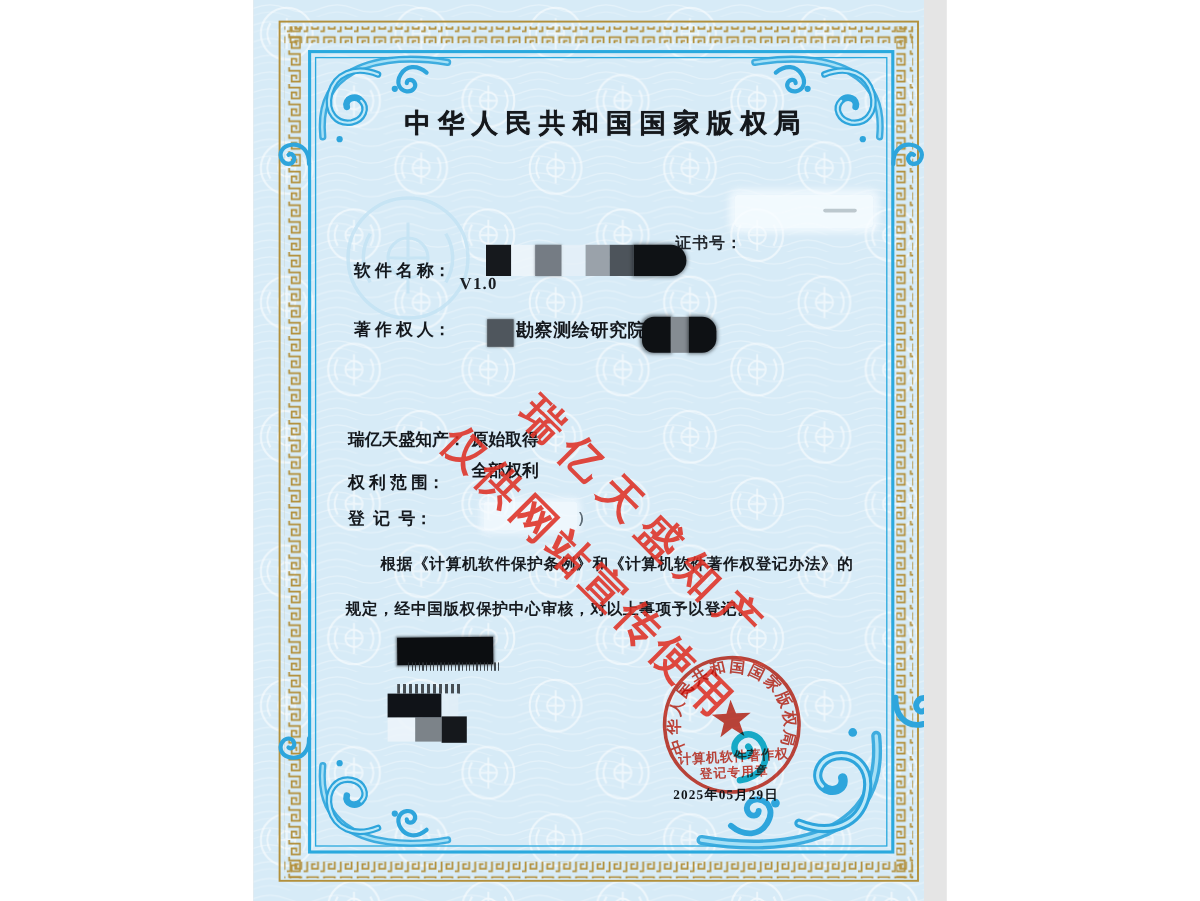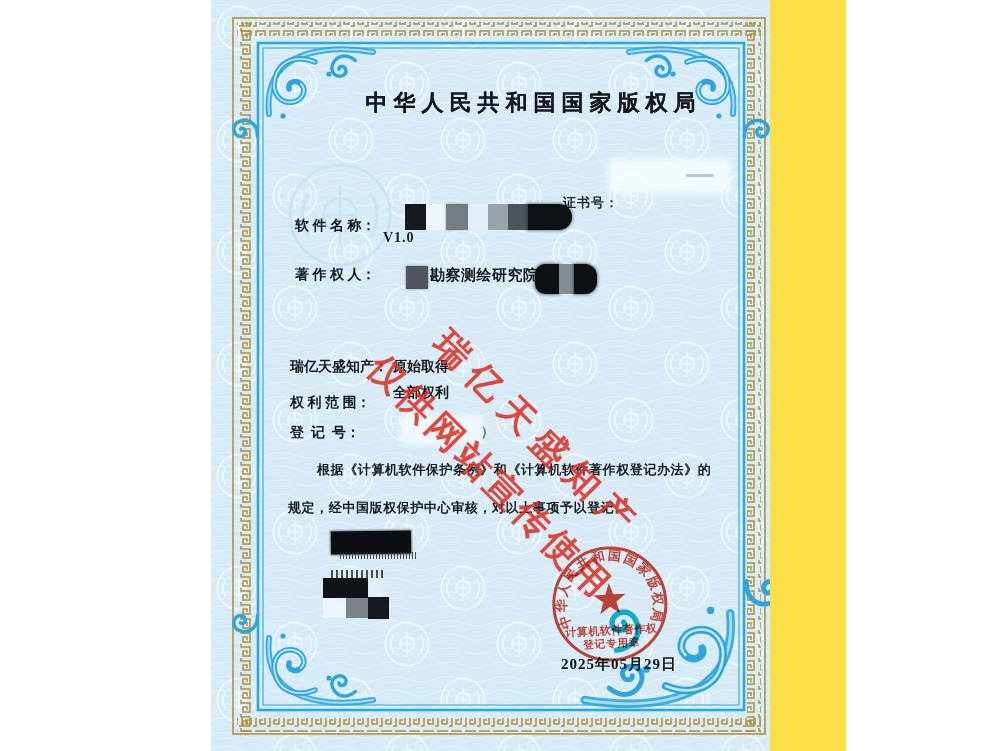--- a/index.html
+++ b/index.html
@@ -2,22 +2,22 @@
 <html><head>
 <meta charset="utf-8">
 <style>
   html,body{margin:0;padding:0;}
   body{
     width:1000px;height:751px;background:#ffffff;overflow:hidden;
     font-family:"Liberation Serif","DejaVu Serif",serif;
   }
   .canvas{position:relative;width:1000px;height:751px;background:#ffffff;}
   .cert{
-    position:absolute;left:211px;top:0;width:635px;height:751px;
-    background:#fde047;overflow:hidden;
+    position:absolute;left:211px;top:0;width:578px;height:751px;
+    background:#e5e5e5;overflow:hidden;
   }
   .bg-svg{position:absolute;left:0;top:0;width:559px;height:751px;}
   .abs{position:absolute;}
 
   
   .title{
     left:0;width:100%;text-align:center;color:#15181c;font-weight:bold;
     letter-spacing:6px;font-size:22px;line-height:26px;padding-left:10px;box-sizing:border-box;
     text-shadow:0 0 .6px #1a1d22;
   }
@@ -98,21 +98,21 @@
   .wm{
     font-weight:bold;color:rgba(222,48,36,.88);white-space:nowrap;font-size:36px;
     transform-origin:center center;pointer-events:none;
   }
   .wm1{left:326px;top:435px;transform:translate(-50%,-50%) rotate(45deg);letter-spacing:10px;}
   .wm2{left:279px;top:478px;transform:translate(-50%,-50%) rotate(45deg);letter-spacing:5px;}
 
   
   .seal{left:338px;top:546px;width:122px;height:122px;mix-blend-mode:multiply;opacity:.93;transform:rotate(-3deg);}
   .seal text{font-family:"Liberation Serif","DejaVu Serif",serif;font-weight:bold;}
-  .issue-date{left:350px;top:655px;font-size:15px;font-weight:bold;color:#101418;letter-spacing:1px;}
+  .issue-date{left:350px;top:655px;font-size:11px;font-weight:bold;color:#101418;letter-spacing:1px;}
 </style>
 </head>
 <body>
 
 <div class="canvas">
   <div class="cert">
 
     <svg class="bg-svg" viewBox="0 0 559 751" aria-hidden="true">
       <defs>
         <g id="emb">

